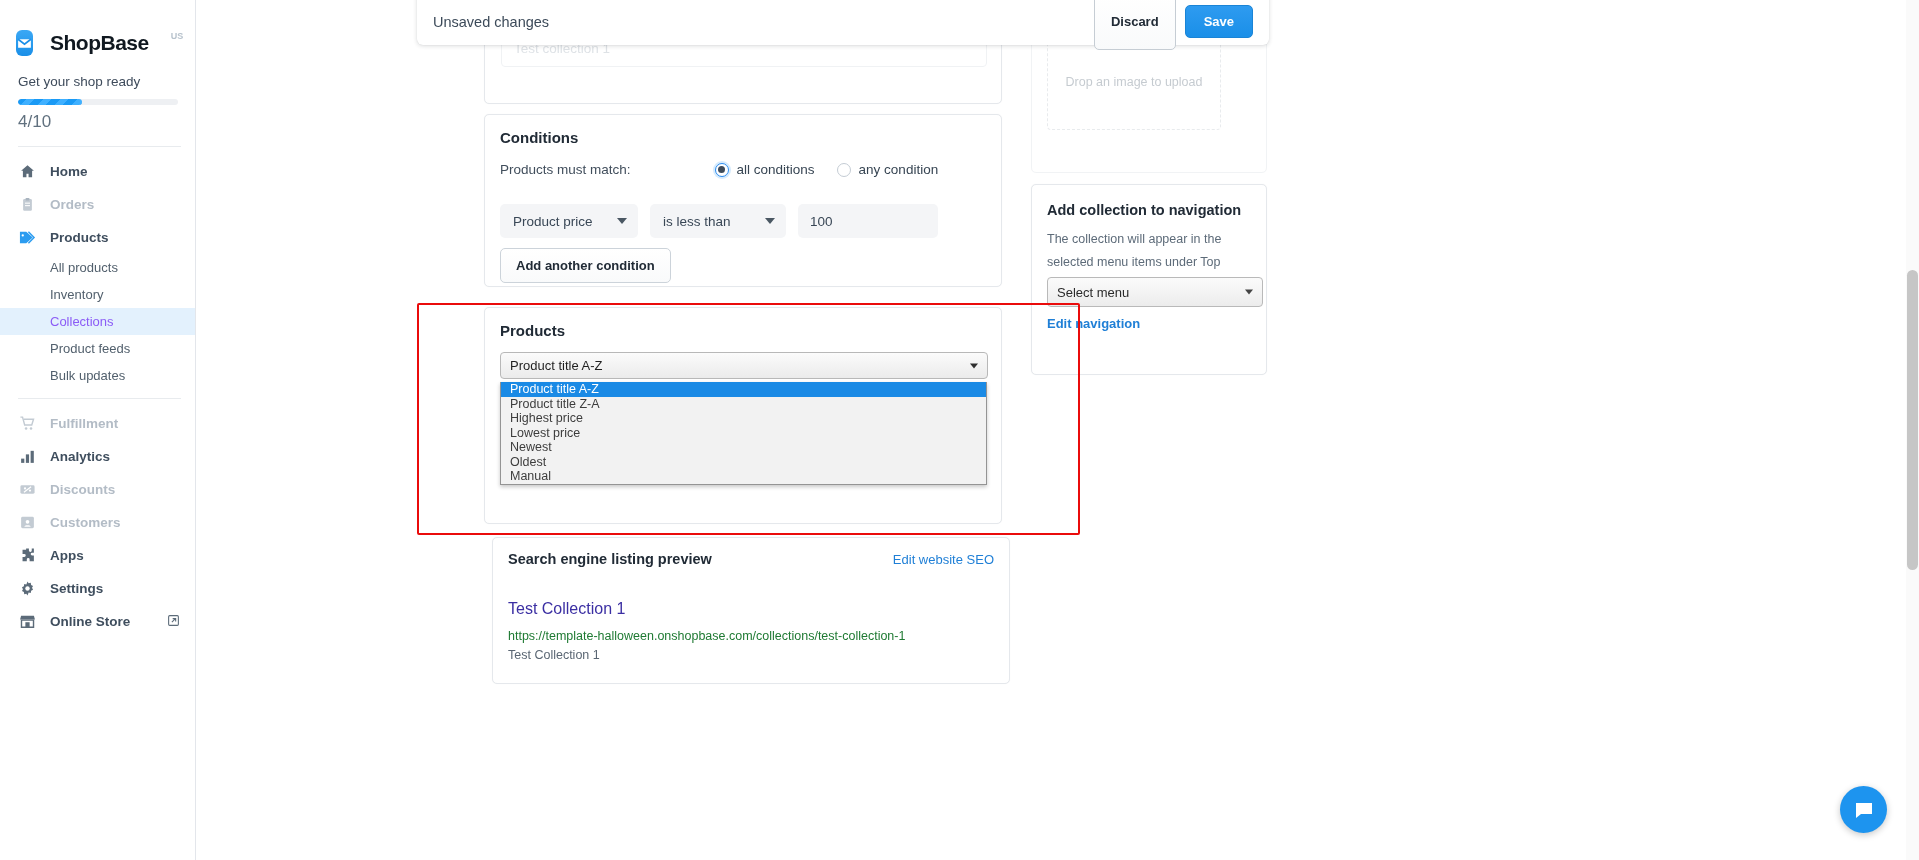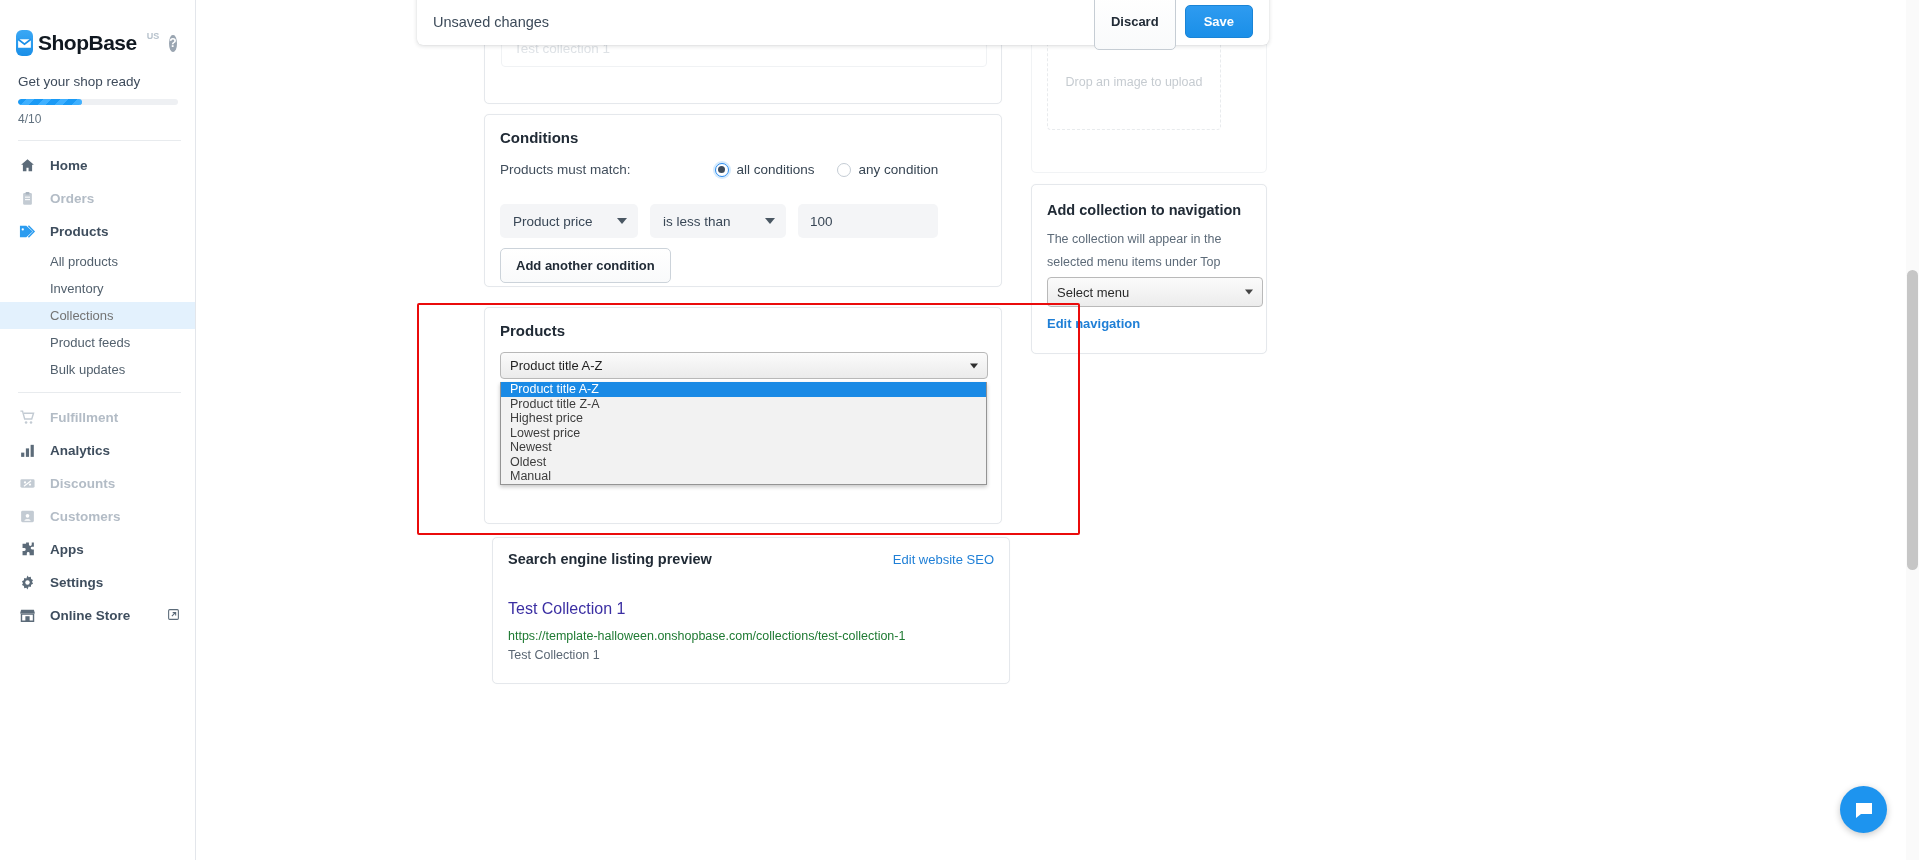--- a/index.html
+++ b/index.html
@@ -10,21 +10,21 @@
     overflow: hidden;
     color: #212b36;
   }
   .app { position: relative; width: 1919px; height: 860px; background:#fff; }
 
   
   .sidebar {
     position: absolute; left:0; top:0; width:196px; height:860px;
     background:#ffffff; border-right:1px solid #e3e6eb;
   }
-  .brand-row { display:flex; align-items:center; padding: 30px 0 0 16px; gap:0; }
+  .brand-row { display:flex; align-items:center; padding: 30px 0 0 16px; gap:12px; }
   .logo-mark {
     width:26px; height:26px; border-radius:6px;
     background: linear-gradient(180deg,#3ba8f5 0%, #1a8fe8 100%);
     display:flex; align-items:center; justify-content:center;
     position:relative;
   }
   .logo-mark svg { display:block; }
   .brand-name {
     font-size:21px; font-weight:bold; letter-spacing:-0.5px; color:#101820;
     margin-left:5px;
@@ -40,37 +40,37 @@
 
   .shop-ready { padding: 18px 16px 0 18px; }
   .shop-ready-title { font-size:13.5px; color:#3e4b5b; font-weight:500; }
   .progress-track {
     margin-top:10px; height:6px; border-radius:3px; background:#eef0f3; width:160px; position:relative; overflow:hidden;
   }
   .progress-fill {
     position:absolute;left:0;top:0;height:6px;width:40%;border-radius:3px;
     background: repeating-linear-gradient(135deg,#1a9af5 0 6px,#3fb0ff 6px 12px);
   }
-  .progress-label { margin-top:7px; font-size:12px; color:#61717f; }
+  .progress-label { margin-top:7px; font-size:17px; color:#61717f; }
 
   .nav-sep { height:1px; background:#e8ebee; margin:14px 14px 0 18px; }
 
   .nav { margin-top:8px; }
   .nav-item {
     display:flex; align-items:center; height:33px; padding-left:18px; cursor:pointer;
     font-size:13.5px; color:#3f4e5e; font-weight:bold; gap:14px;text-align:center;
   }
   .nav-item.muted { color:#b3bcc6; font-weight:bold; }
   .nav-ico { width:18px;height:18px;display:flex;align-items:center;justify-content:center;flex:0 0 18px; }
   .nav-ico svg { display:block; }
   .sub-item {
     display:flex; align-items:center; height:27px; padding-left:50px; cursor:pointer;
     font-size:13px; color:#52606d; font-weight:normal;
   }
-  .sub-item.active { background:#e3f1fd; color:#737373; }
+  .sub-item.active { background:#e3f1fd; color:#8b5cf6; }
   .nav-item .ext { margin-left:auto; margin-right:15px; }
 
   
   .savebar {
     position:absolute; left:417px; top:-12px; width:852px; height:57px;
     background:#fff; border-radius:0 0 6px 6px;
     box-shadow: 0 1px 4px rgba(22,29,37,0.16), 0 0 1px rgba(22,29,37,0.12);
     display:flex; align-items:center; padding: 10px 16px 0 16px; z-index:40;
   }
   .savebar-title { font-size:14.5px; color:#3c4a59; }
@@ -182,21 +182,21 @@
   .seo-desc { position:absolute; left:15px; top:110px; font-size:12.5px; color:#5a6673; }
 
   
   .card-image { left:835px; top:-70px; width:236px; height:243px; opacity:0.50; }
   .ci-title { position:absolute; left:15px; top:78px; font-size:14.5px; font-weight:bold; color:#edf0f2; }
   .dropzone {
     position:absolute; left:15px; top:102px; width:174px; height:97px;
     border:1px dashed #d3d8dd; border-radius:4px; display:flex; align-items:center; justify-content:center;
     font-size:12.5px; color:#8d98a3;
   }
-  .card-nav { left:835px; top:184px; width:236px; height:170px; opacity:1; }
+  .card-nav { left:835px; top:184px; width:236px; height:191px; opacity:1; }
   .nav-card-title { position:absolute; left:15px; top:17px; font-size:14.5px; font-weight:bold; color:#212b36; }
   .nav-card-desc { position:absolute; left:15px; top:43px; width:208px; font-size:12.5px; color:#5d6b79; line-height:23px; }
   .menu-sel {
     position:absolute; left:15px; top:92px; width:216px; height:30px;
     background:linear-gradient(180deg,#fbfbfb,#ececec); border:1px solid #b9b9b9; border-radius:4px;
     font-size:13px; color:#2a2a2a; display:flex; align-items:center; padding:0 9px; cursor:pointer;
   }
   .menu-sel .caret3 {
     position:absolute; right:9px; top:50%; transform:translateY(-50%);
     width:0;height:0;border-left:4.5px solid transparent;border-right:4.5px solid transparent;border-top:5.5px solid #444;

